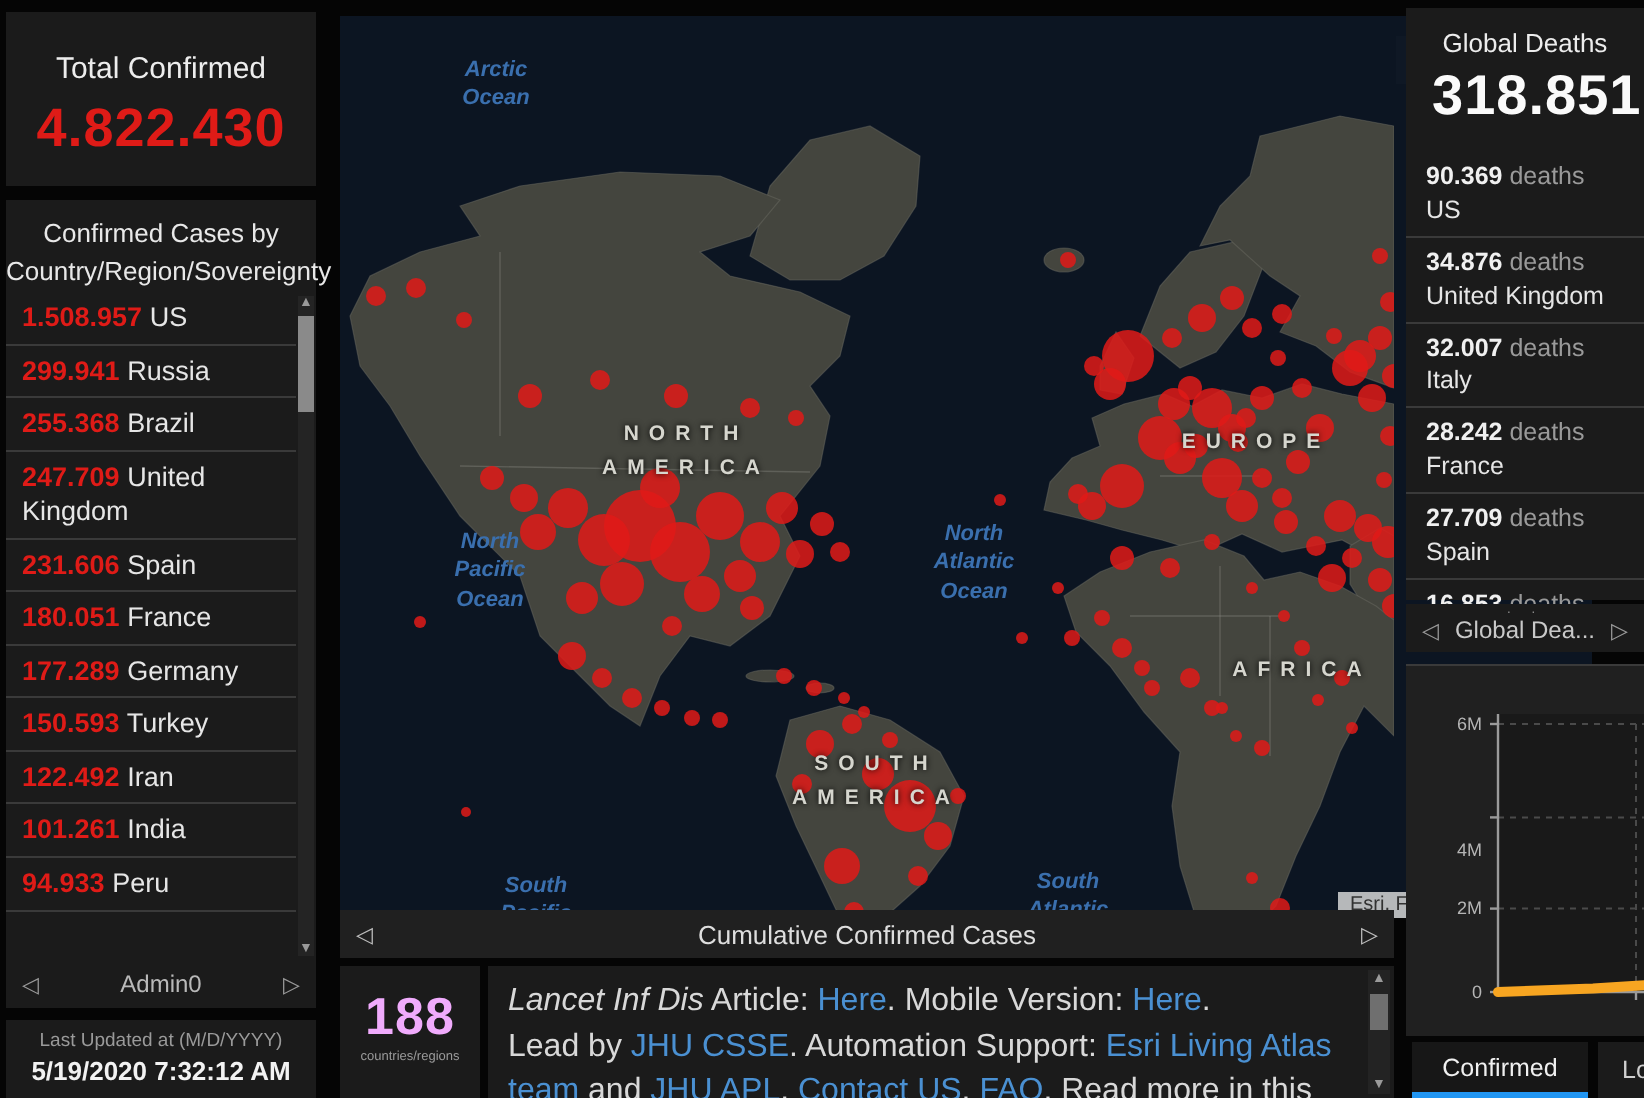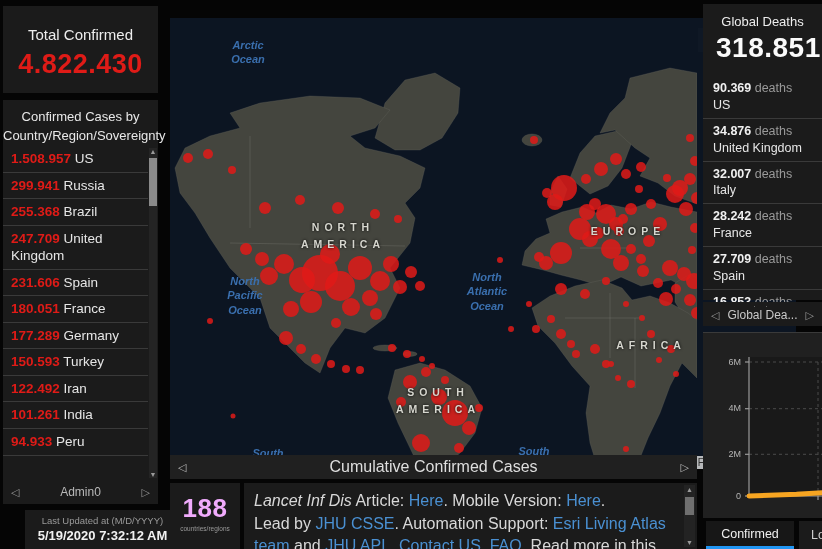--- a/index.html
+++ b/index.html
@@ -15,40 +15,40 @@
   #cases-list{position:absolute;top:46px;left:0;right:10px;bottom:24px;overflow:hidden;}
   .case-row{padding:4px 2px 4px 8px;border-bottom:1px solid #3a3a3a;font-size:13.5px;line-height:1.3;}
   .case-row .num{color:#df1b17;font-weight:bold;}
   .case-row .cname{color:#e6e6e6;}
   .vscroll{position:absolute;top:48px;right:1px;width:8px;bottom:26px;background:#242424;}
   .vscroll .thumb{position:absolute;top:10px;left:0;width:8px;height:48px;background:#8a8a8a;}
   .vscroll .car{position:absolute;left:0;width:8px;color:#9a9a9a;font-size:7px;text-align:center;}
   .pager{position:absolute;left:0;right:0;bottom:0;height:24px;display:flex;align-items:center;
          justify-content:space-between;padding:0 8px;box-sizing:border-box;color:#b9b9b9;font-size:12px;}
   .pager .arr{color:#9a9a9a;font-size:11px;cursor:pointer;}
-  #updated-panel{left:3px;top:510px;width:155px;height:39px;text-align:center;margin-left:22px;}
+  #updated-panel{left:3px;top:510px;width:155px;height:39px;text-align:center;}
   #updated-label{color:#9a9a9a;font-size:9.5px;padding-top:5px;}
   #updated-value{color:#f2f2f2;font-size:13px;font-weight:bold;margin-top:2px;}
   
-  #map{left:170px;top:18px;width:626px;height:451px;background:#0c1522;overflow:hidden;}
+  #map{left:170px;top:8px;width:626px;height:451px;background:#0c1522;overflow:hidden;}
   .ocean-label{position:absolute;color:#3a6fae;font-size:11px;font-style:italic;font-weight:bold;
                text-align:center;line-height:1.3;}
   .cont-label{position:absolute;color:#d6d6ce;font-size:10.5px;font-weight:600;letter-spacing:5px;
               text-align:center;line-height:1.6;text-shadow:0 0 3px #000;}
   #map-toolbar{position:absolute;top:10px;right:10px;display:flex;gap:8px;}
   .tool-btn{width:24px;height:24px;display:flex;align-items:center;justify-content:center;
             background:rgba(16,25,38,.85);}
   #zoom-ctl{position:absolute;right:6px;top:372px;width:26px;background:#3a3a3a;}
   .zoom-btn{width:26px;height:26px;background:#4f4f4f;color:#fff;font-size:17px;line-height:26px;
             text-align:center;margin-bottom:1px;cursor:pointer;}
   #attribution{position:absolute;right:0;bottom:0;background:rgba(213,213,213,.85);color:#323232;
                font-size:10px;padding:1px 6px;}
   #map-bottom-bar{left:170px;top:455px;width:527px;height:24px;background:#202020;display:flex;
                   align-items:center;justify-content:space-between;padding:0 8px;box-sizing:border-box;position:absolute;}
-  #map-bottom-bar .lbl{color:#dedede;font-size:16px;position:absolute;left:0;right:0;text-align:center;}
+  #map-bottom-bar .lbl{color:#dedede;font-size:13px;position:absolute;left:0;right:0;text-align:center;}
   #map-bottom-bar .arr{color:#bdbdbd;font-size:11px;z-index:2;cursor:pointer;}
   
   #countries-panel{left:170px;top:483px;width:70px;height:66px;text-align:center;}
   #countries-count{color:#f0abfc;font-size:26px;font-weight:bold;margin-top:10px;letter-spacing:.5px;}
   #countries-sub{color:#9a9a9a;font-size:6.5px;margin-top:1px;}
   #info-panel{left:244px;top:483px;width:453px;height:66px;}
   #info-text{color:#d8d8d8;font-size:16px;line-height:1.42;padding:7px 22px 0 10px;margin:0;}
   #info-text .it{font-style:italic;}
   #info-text .lnk{color:#4a90d2;cursor:pointer;}
   #info-scroll{position:absolute;top:2px;right:2px;bottom:2px;width:11px;background:#232323;}
@@ -382,21 +382,21 @@
     <div class="dots">· ·</div>
     <div class="row">
       <span class="arr" style="color:#9a9a9a;font-size:11px;">◁</span>
       <span>Global Dea...</span>
       <span class="arr" style="color:#9a9a9a;font-size:11px;">▷</span>
     </div>
   </div>
 
   <div id="trend-panel">
     <span class="ytick" style="left:8px;top:24px;">6M</span>
-    <span class="ytick" style="left:8px;top:70px;">4M</span>
+    <span class="ytick" style="left:8px;top:87px;">4M</span>
     <span class="ytick" style="left:8px;top:116px;">2M</span>
     <span class="ytick" style="left:8px;top:158px;">0</span>
     <svg id="trend-svg" width="160" height="185" viewBox="0 0 160 185">
       <rect x="46" y="24" width="114" height="139" fill="#191919"></rect>
       <g stroke="#4a4a4a" stroke-width="1" stroke-dasharray="3,3">
         <line x1="46" y1="29" x2="160" y2="29"></line>
         <line x1="46" y1="75.7" x2="160" y2="75.7"></line>
         <line x1="46" y1="121.3" x2="160" y2="121.3"></line>
         <line x1="115" y1="29" x2="115" y2="163"></line>
       </g>

